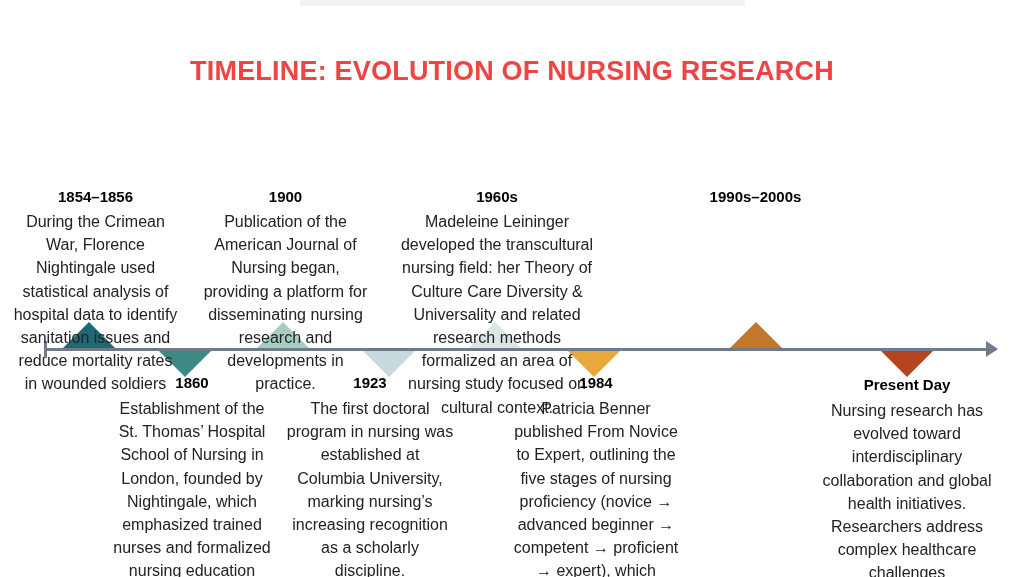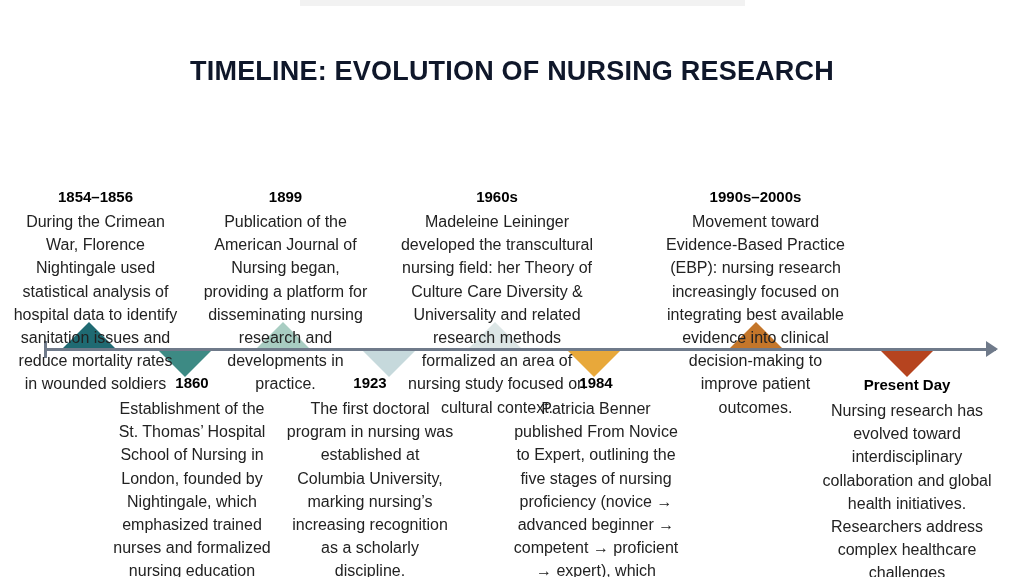--- a/index.html
+++ b/index.html
@@ -32,21 +32,21 @@
   }
   .title {
     position: absolute;
     left: 0;
     top: 56px;
     width: 1024px;
     text-align: center;
     font-size: 27px;
     font-weight: bold;
     letter-spacing: 0.2px;
-    color: #0f172a;
+    color: #ef4444;
   }
   
   .axis-line {
     position: absolute;
     left: 44px;
     top: 348px;
     width: 952px;
     height: 3px;
     background: #6f7a8a;
   }
@@ -123,32 +123,31 @@
   <div class="marker down" style="left:568px; top:351px; border-top-color:#e8a83a;"></div>
   <div class="marker up" style="left:730px; top:322px; border-bottom-color:#c4762a;"></div>
   <div class="marker down" style="left:881px; top:351px; border-top-color:#b6441f;"></div>
 
   <div class="event above" style="left:13px; top:188px; width:165px;">
     <div class="ev-date">1854–1856</div>
     <div class="ev-desc">During the Crimean War, Florence Nightingale used statistical analysis of hospital data to identify sanitation issues and reduce mortality rates in wounded soldiers</div>
   </div>
 
   <div class="event above" style="left:203px; top:188px; width:165px;">
-    <div class="ev-date">1899</div>
+    <div class="ev-date">1900</div>
     <div class="ev-desc">Publication of the American Journal of Nursing began, providing a platform for disseminating nursing research and developments in practice.</div>
   </div>
 
   <div class="event above" style="left:398px; top:188px; width:198px;">
     <div class="ev-date">1960s</div>
     <div class="ev-desc">Madeleine Leininger developed the transcultural nursing field: her Theory of Culture Care Diversity &amp; Universality and related research methods formalized an area of nursing study focused on cultural context.</div>
   </div>
 
   <div class="event above" style="left:663px; top:188px; width:185px;">
     <div class="ev-date">1990s–2000s</div>
-    <div class="ev-desc">Movement toward Evidence-Based Practice (EBP): nursing research increasingly focused on integrating best available evidence into clinical decision-making to improve patient outcomes.</div>
   </div>
 
   <div class="event below" style="left:108px; top:374px; width:168px;">
     <div class="ev-date">1860</div>
     <div class="ev-desc">Establishment of the St. Thomas’ Hospital School of Nursing in London, founded by Nightingale, which emphasized trained nurses and formalized nursing education</div>
   </div>
 
   <div class="event below" style="left:286px; top:374px; width:168px;">
     <div class="ev-date">1923</div>
     <div class="ev-desc">The first doctoral program in nursing was established at Columbia University, marking nursing’s increasing recognition as a scholarly discipline.</div>

